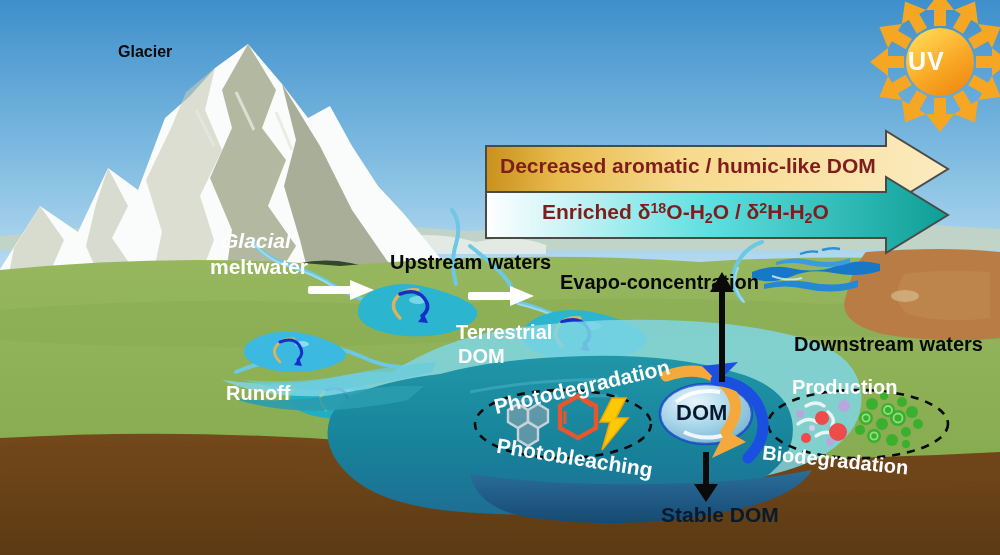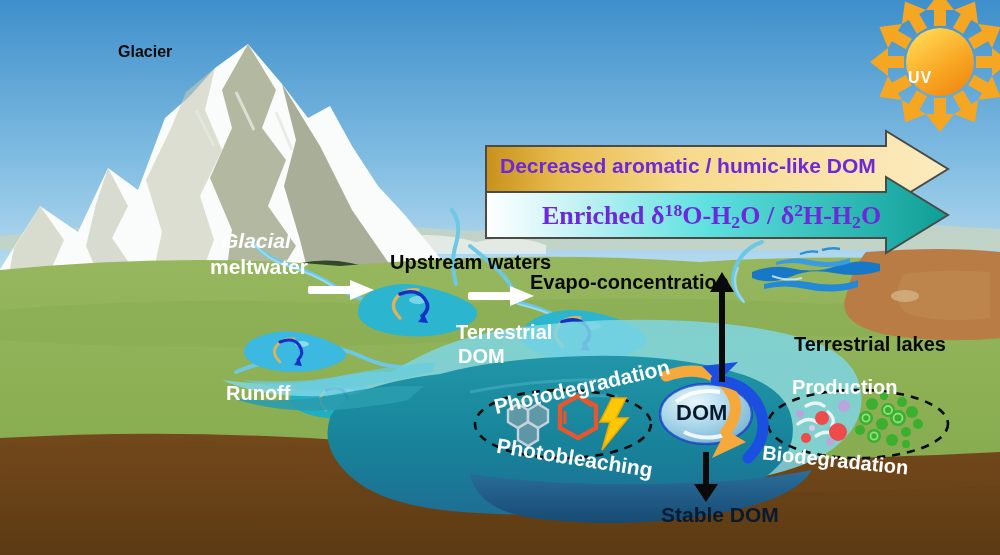--- a/index.html
+++ b/index.html
@@ -4,21 +4,21 @@
 <style>
   html,body{margin:0;padding:0;background:#fff;}
   body{font-family:"Liberation Sans",sans-serif;}
   #scene{position:relative;width:1000px;height:555px;overflow:hidden;background:#8fc3e8;}
   #scene svg.layer{position:absolute;left:0;top:0;width:1000px;height:555px;}
   .lbl{position:absolute;font-weight:bold;white-space:nowrap;line-height:1.04;}
   .lbl-black{color:#0a0a0a;}
   .lbl-white{color:#ffffff;}
   .lbl-navy{color:#081b2e;}
   .rot{transform-origin:center center;}
-  .arrowtext{position:absolute;font-weight:bold;color:#6d28d9;white-space:nowrap;}
+  .arrowtext{position:absolute;font-weight:bold;color:#7f1d1d;white-space:nowrap;}
   sub{font-size:0.68em;vertical-align:-0.22em;}
   sup{font-size:0.68em;vertical-align:0.45em;}
 </style>
 </head>
 <body>
 
 <div id="scene">
 
   <svg class="layer" viewBox="0 0 1000 555">
     <defs>
@@ -334,43 +334,43 @@
             <polygon points="-6,-36 6,-36 6,-52 14,-52 0,-70 -14,-52 -6,-52"></polygon>
           </g>
         <g transform="rotate(330)">
             <polygon points="-6,-36 6,-36 6,-52 14,-52 0,-70 -14,-52 -6,-52"></polygon>
           </g>
       </g>
     </g>
     <circle cx="940" cy="62" r="34" fill="url(#gSun)"></circle>
   </svg>
 
-  <div class="lbl lbl-white" style="left:908px;top:48px;font-size:16px;letter-spacing:1px;margin-top:22px;">UV</div>
+  <div class="lbl lbl-white" style="left:908px;top:48px;font-size:25px;letter-spacing:1px;">UV</div>
 
   <div class="arrowtext" style="left:500px;top:154px;font-size:21px;">Decreased aromatic / humic-like DOM</div>
 
-  <div class="arrowtext" style="left:542px;top:200px;font-size:26px;font-family:Liberation Serif, serif;">
+  <div class="arrowtext" style="left:542px;top:200px;font-size:21px;">
     <span>Enriched δ</span><sup>18</sup><span>O-H</span><sub>2</sub><span>O / δ</span><sup>2</sup><span>H-H</span><sub>2</sub><span>O</span>
   </div>
 
   <div class="lbl lbl-black" style="left:118px;top:44px;font-size:16px;">Glacier</div>
 
   <div class="lbl lbl-white" style="left:222px;top:230px;font-size:21px;font-style:italic;">Glacial</div>
   <div class="lbl lbl-white" style="left:210px;top:256px;font-size:21px;">meltwater</div>
 
   <div class="lbl lbl-black" style="left:390px;top:252px;font-size:20px;">Upstream waters</div>
 
   <div class="lbl lbl-white" style="left:432px;top:322px;font-size:20px;margin-left:24px;">Terrestrial</div>
   <div class="lbl lbl-white" style="left:458px;top:346px;font-size:20px;">DOM</div>
 
-  <div class="lbl lbl-black" style="left:530px;top:272px;font-size:20px;">Evapo-concentration</div>
+  <div class="lbl lbl-black" style="left:560px;top:272px;font-size:20px;">Evapo-concentration</div>
 
   <div class="lbl lbl-white" style="left:226px;top:383px;font-size:20px;">Runoff</div>
 
-  <div class="lbl lbl-black" style="left:794px;top:334px;font-size:20px;">Terrestrial lakes</div>
+  <div class="lbl lbl-black" style="left:794px;top:334px;font-size:20px;">Downstream waters</div>
 
   <div class="lbl lbl-white rot" style="left:492px;top:376px;font-size:21px;transform:rotate(-13deg);">Photodegradation</div>
   <div class="lbl lbl-white rot" style="left:496px;top:447px;font-size:21px;transform:rotate(9deg);">Photobleaching</div>
 
   <div class="lbl lbl-white" style="left:792px;top:377px;font-size:20px;">Production</div>
   <div class="lbl lbl-white rot" style="left:762px;top:450px;font-size:20px;transform:rotate(6deg);">Biodegradation</div>
 
   <div class="lbl lbl-navy" style="left:676px;top:402px;font-size:22px;">DOM</div>
 
   <div class="lbl lbl-navy" style="left:661px;top:504px;font-size:21px;">Stable DOM</div>

